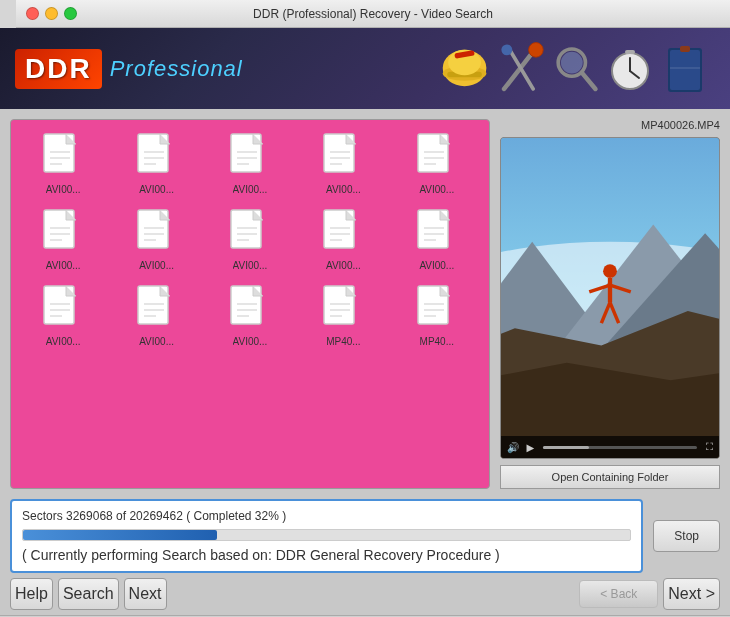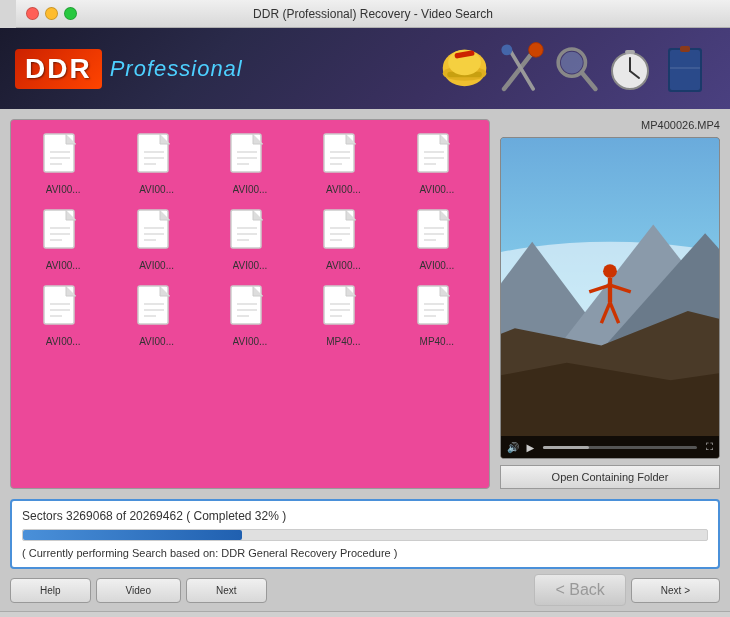--- a/index.html
+++ b/index.html
@@ -242,21 +242,21 @@
       height: 12px;
       margin-bottom: 6px;
     }
     .progress-bar-fill {
       background: linear-gradient(to right, #4a90d9, #2060b0);
       height: 100%;
       border-radius: 2px;
       width: 32%;
     }
     .progress-status {
-      font-size: 11px;
+      font-size: 14px;
       color: #333;
     }
     .stop-btn {
       background: linear-gradient(to bottom, #f0f0f0, #d8d8d8);
       border: 1px solid #999;
       border-radius: 4px;
       padding: 8px 20px;
       font-size: 12px;
       cursor: pointer;
       color: #333;
@@ -269,32 +269,32 @@
       background: #c8c8c8;
       padding: 0 10px 5px 10px;
       display: flex;
       align-items: center;
       gap: 5px;
     }
     .nav-btn {
       background: linear-gradient(to bottom, #f0f0f0, #d8d8d8);
       border: 1px solid #999;
       border-radius: 4px;
-      padding: 6px 29px;
-      font-size: 10px;
+      padding: 6px 4px;
+      font-size: 16px;
       cursor: pointer;
       color: #333;
     }
     .nav-spacer { flex: 1; }
     .nav-btn-disabled {
       background: linear-gradient(to bottom, #e8e8e8, #c8c8c8);
       border: 1px solid #bbb;
       border-radius: 4px;
       padding: 6px 20px;
-      font-size: 16px;
+      font-size: 12px;
       color: #999;
       cursor: default;
     }
 
     
     .info-bar {
       background: #d0d0d0;
       border-top: 1px solid #aaa;
       padding: 8px 10px;
       display: flex;
@@ -609,25 +609,26 @@
 </div>
 
 <div class="progress-section">
   <div class="progress-box">
     <div class="progress-text">Sectors 3269068 of 20269462 ( Completed 32% )</div>
     <div class="progress-bar-container">
       <div class="progress-bar-fill"></div>
     </div>
     <div class="progress-status">( Currently performing Search based on: DDR General Recovery Procedure )</div>
   </div>
+  <button class="stop-btn">Stop</button>
 </div>
 
 <div class="bottom-nav">
   <button class="nav-btn">Help</button>
-  <button class="nav-btn">Video</button>
+  <button class="nav-btn">Search</button>
   <button class="nav-btn">Next</button>
   <div class="nav-spacer"></div>
   <span class="nav-btn-disabled">&lt; Back</span>
   <button class="nav-btn">Next &gt;</button>
 </div>
 
 <div class="info-bar">
   
   
   

